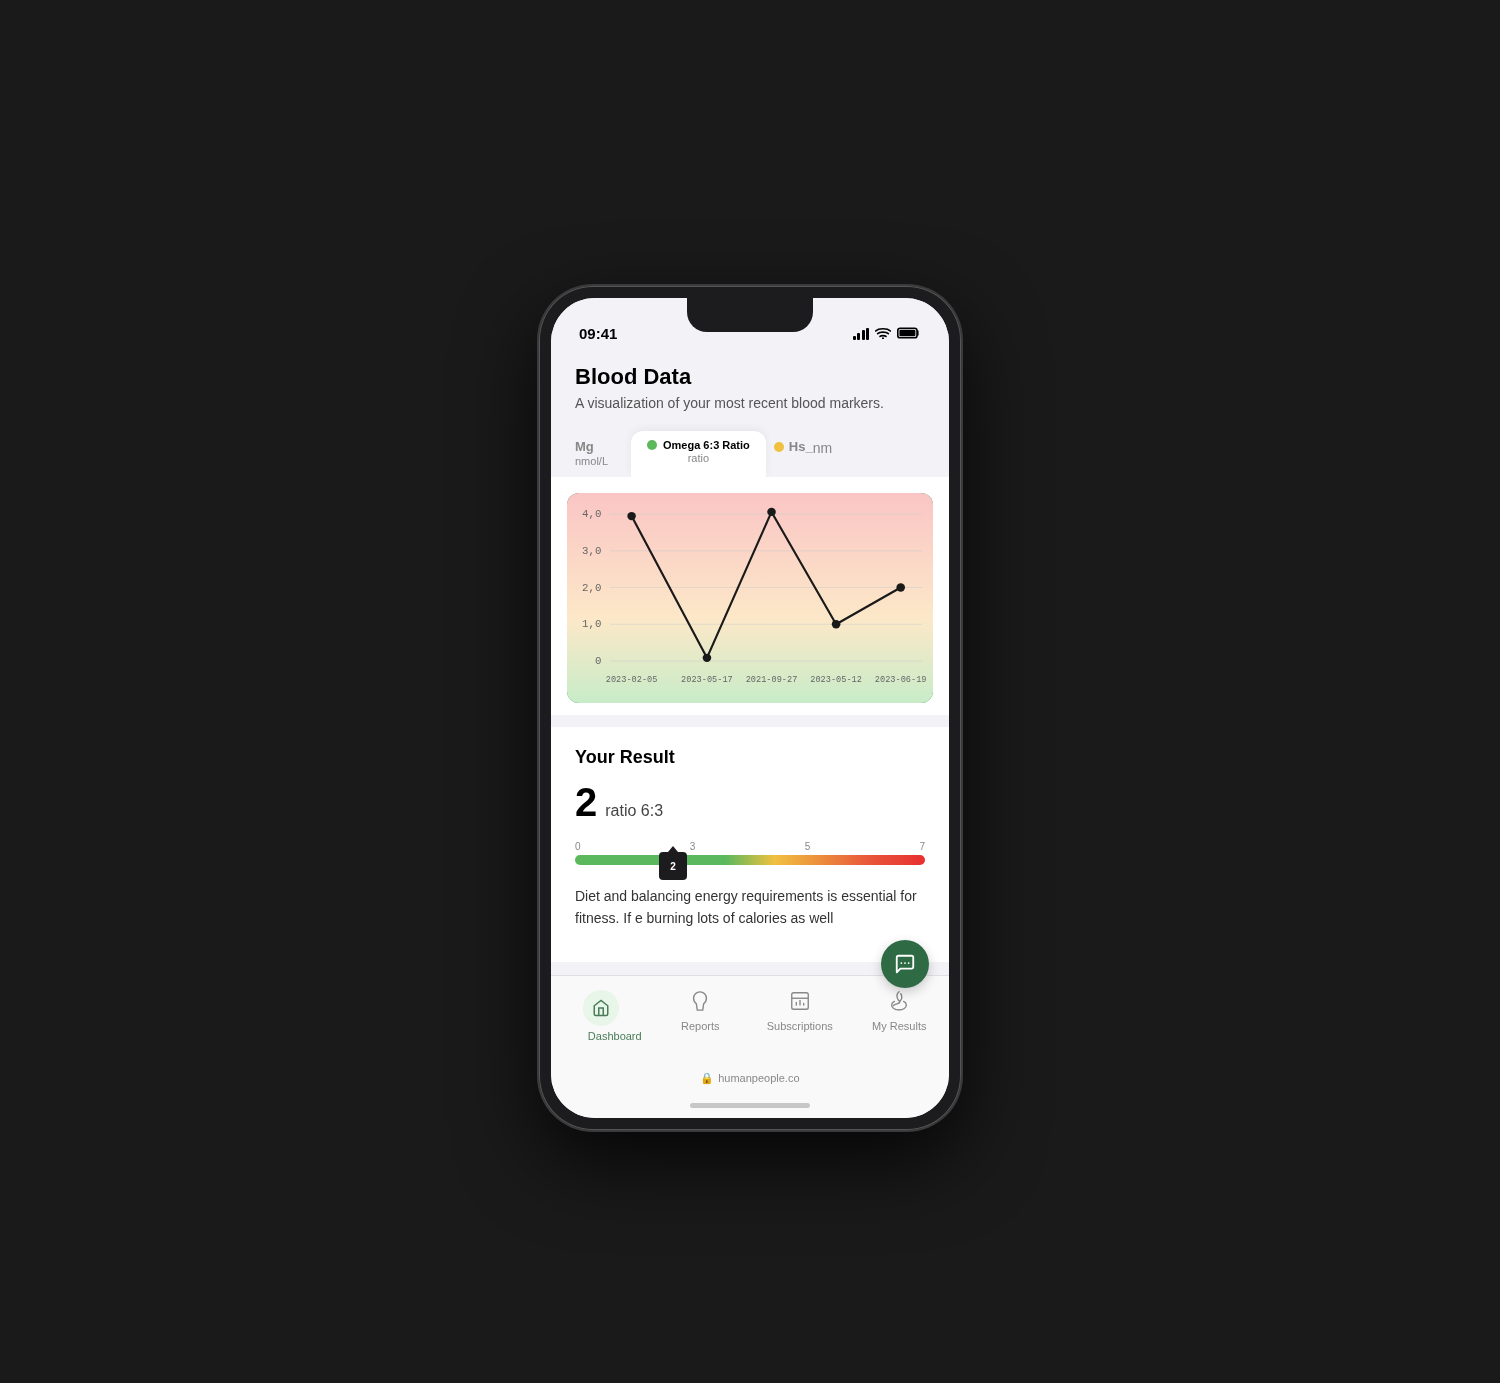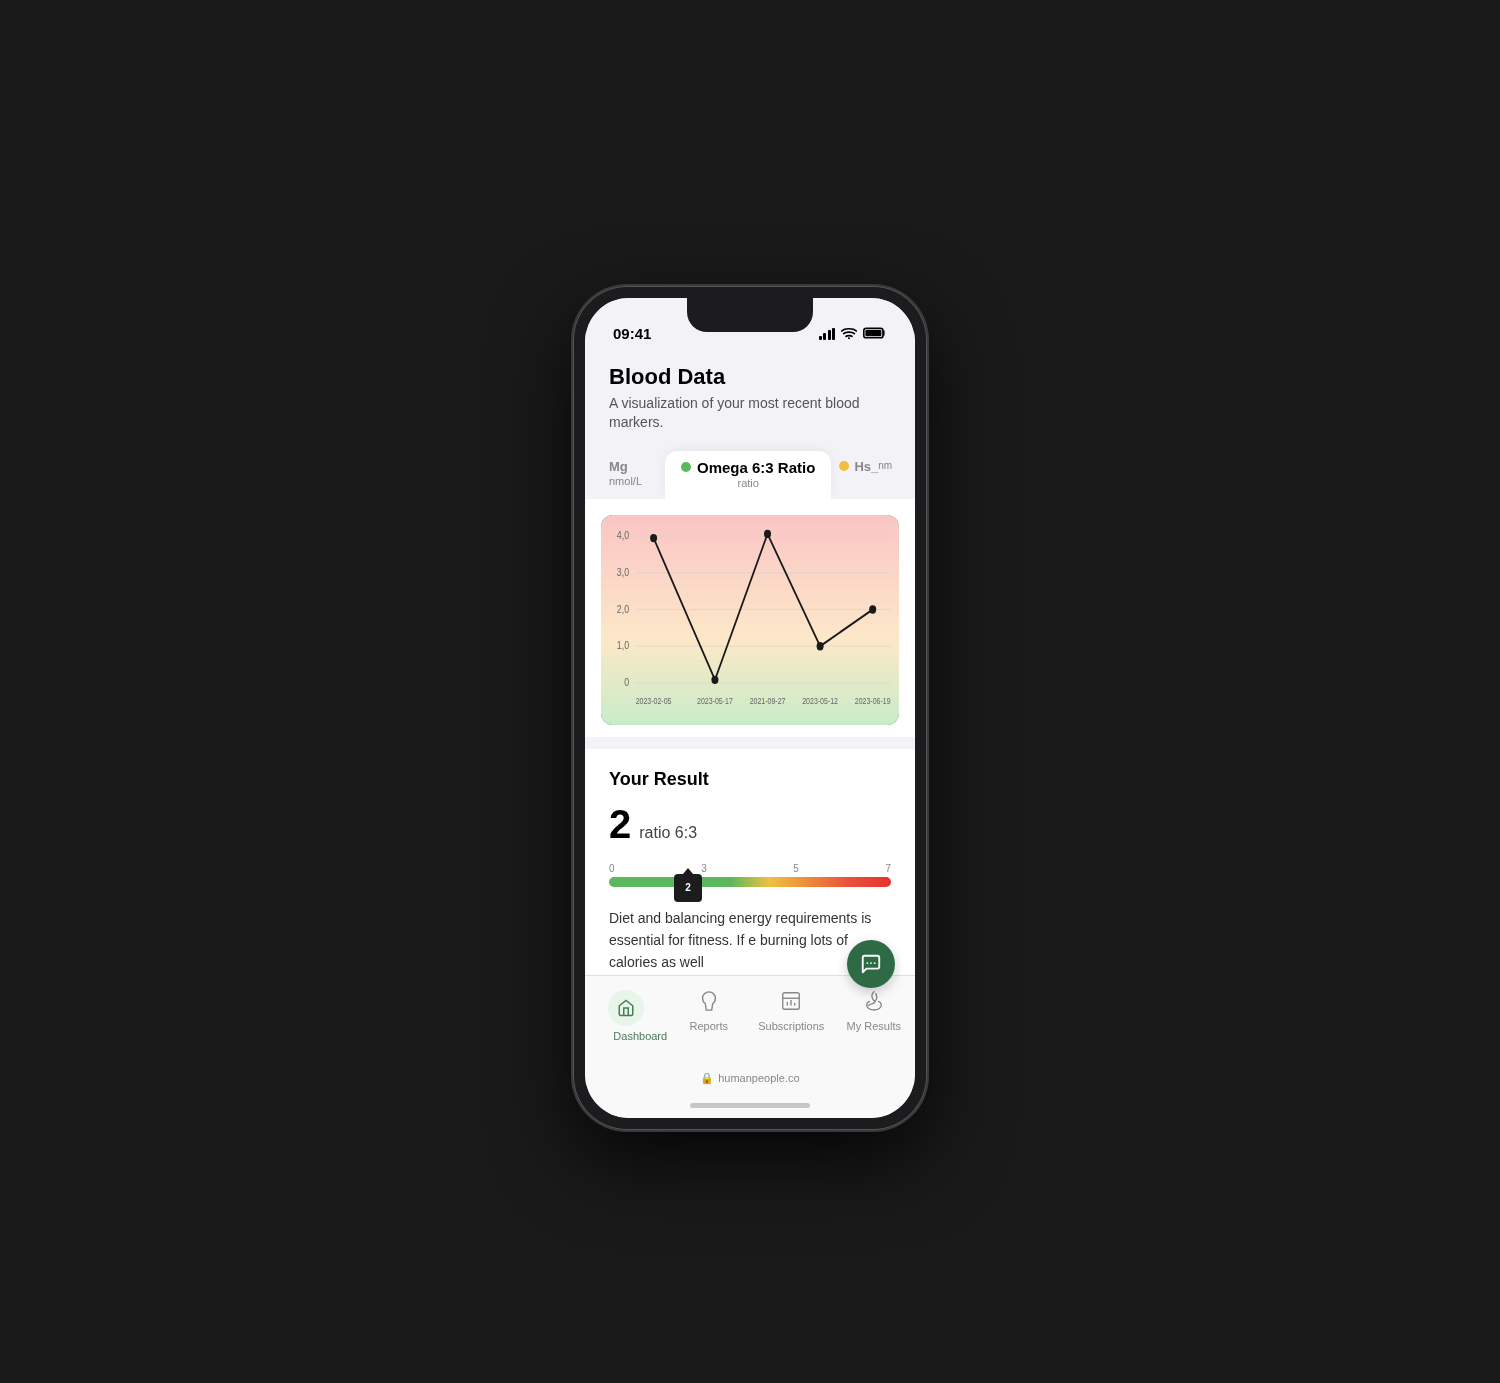--- a/index.html
+++ b/index.html
@@ -5,21 +5,21 @@
     * { margin: 0; padding: 0; box-sizing: border-box; }
     body {
       background: #1a1a1a;
       display: flex;
       justify-content: center;
       align-items: center;
       min-height: 100vh;
       font-family: -apple-system, BlinkMacSystemFont, 'Segoe UI', sans-serif;
     }
     .phone-outer {
-      width: 354px;
+      width: 422px;
       height: 844px;
       background: #1c1c1e;
       border-radius: 54px;
       padding: 12px;
       box-shadow: 0 0 0 2px #3a3a3c, 0 30px 80px rgba(0,0,0,0.8), inset 0 0 0 1px #555;
       position: relative;
       margin-top: 32px;
     }
     .phone-inner {
       width: 100%;
@@ -138,21 +138,21 @@
       display: flex;
       align-items: center;
       gap: 6px;
     }
     .marker-dot {
       width: 10px;
       height: 10px;
       border-radius: 50%;
     }
     .marker-name {
-      font-size: 15px;
+      font-size: 11px;
       font-weight: 600;
       color: #000;
     }
     .marker-unit {
       font-size: 11px;
       color: #888;
       margin-top: 1px;
     }
 
     
@@ -160,20 +160,21 @@
       background: #fff;
       margin: 0;
       padding: 16px 16px 12px;
     }
     .chart-wrap {
       background: #15803d;
       border-radius: 12px;
       overflow: hidden;
       position: relative;
       height: 210px;
+      font-family: Liberation Mono, monospace;
     }
     svg.chart {
       width: 100%;
       height: 100%;
     }
 
     
     .result-section {
       background: #fff;
       padding: 20px 24px;
@@ -437,21 +438,21 @@
             <span class="marker-name">Omega 6:3 Ratio</span>
           </div>
           <span class="marker-unit">ratio</span>
         </div>
 
         <div class="right-partial-tab">
           <div style="display:flex;align-items:center;gap:5px">
             <div class="marker-dot" style="background:#f0c040;width:10px;height:10px;border-radius:50%;flex-shrink:0"></div>
             <span class="marker-name" style="color:#888;font-size:13px;font-weight:600">Hs_</span>
           </div>
-          <span class="marker-unit" style="color:#888;font-size:10px">nm</span>
+          <span class="marker-unit" style="color:#888;font-size:14px">nm</span>
         </div>
       </div>
 
       <div class="chart-container">
         <div class="chart-wrap">
           <svg class="chart" viewBox="0 0 340 200" preserveAspectRatio="none">
 
             <defs>
               <linearGradient id="chartBg" x1="0" y1="0" x2="0" y2="1">
                 <stop offset="0%" stop-color="#fac5c5"></stop>

